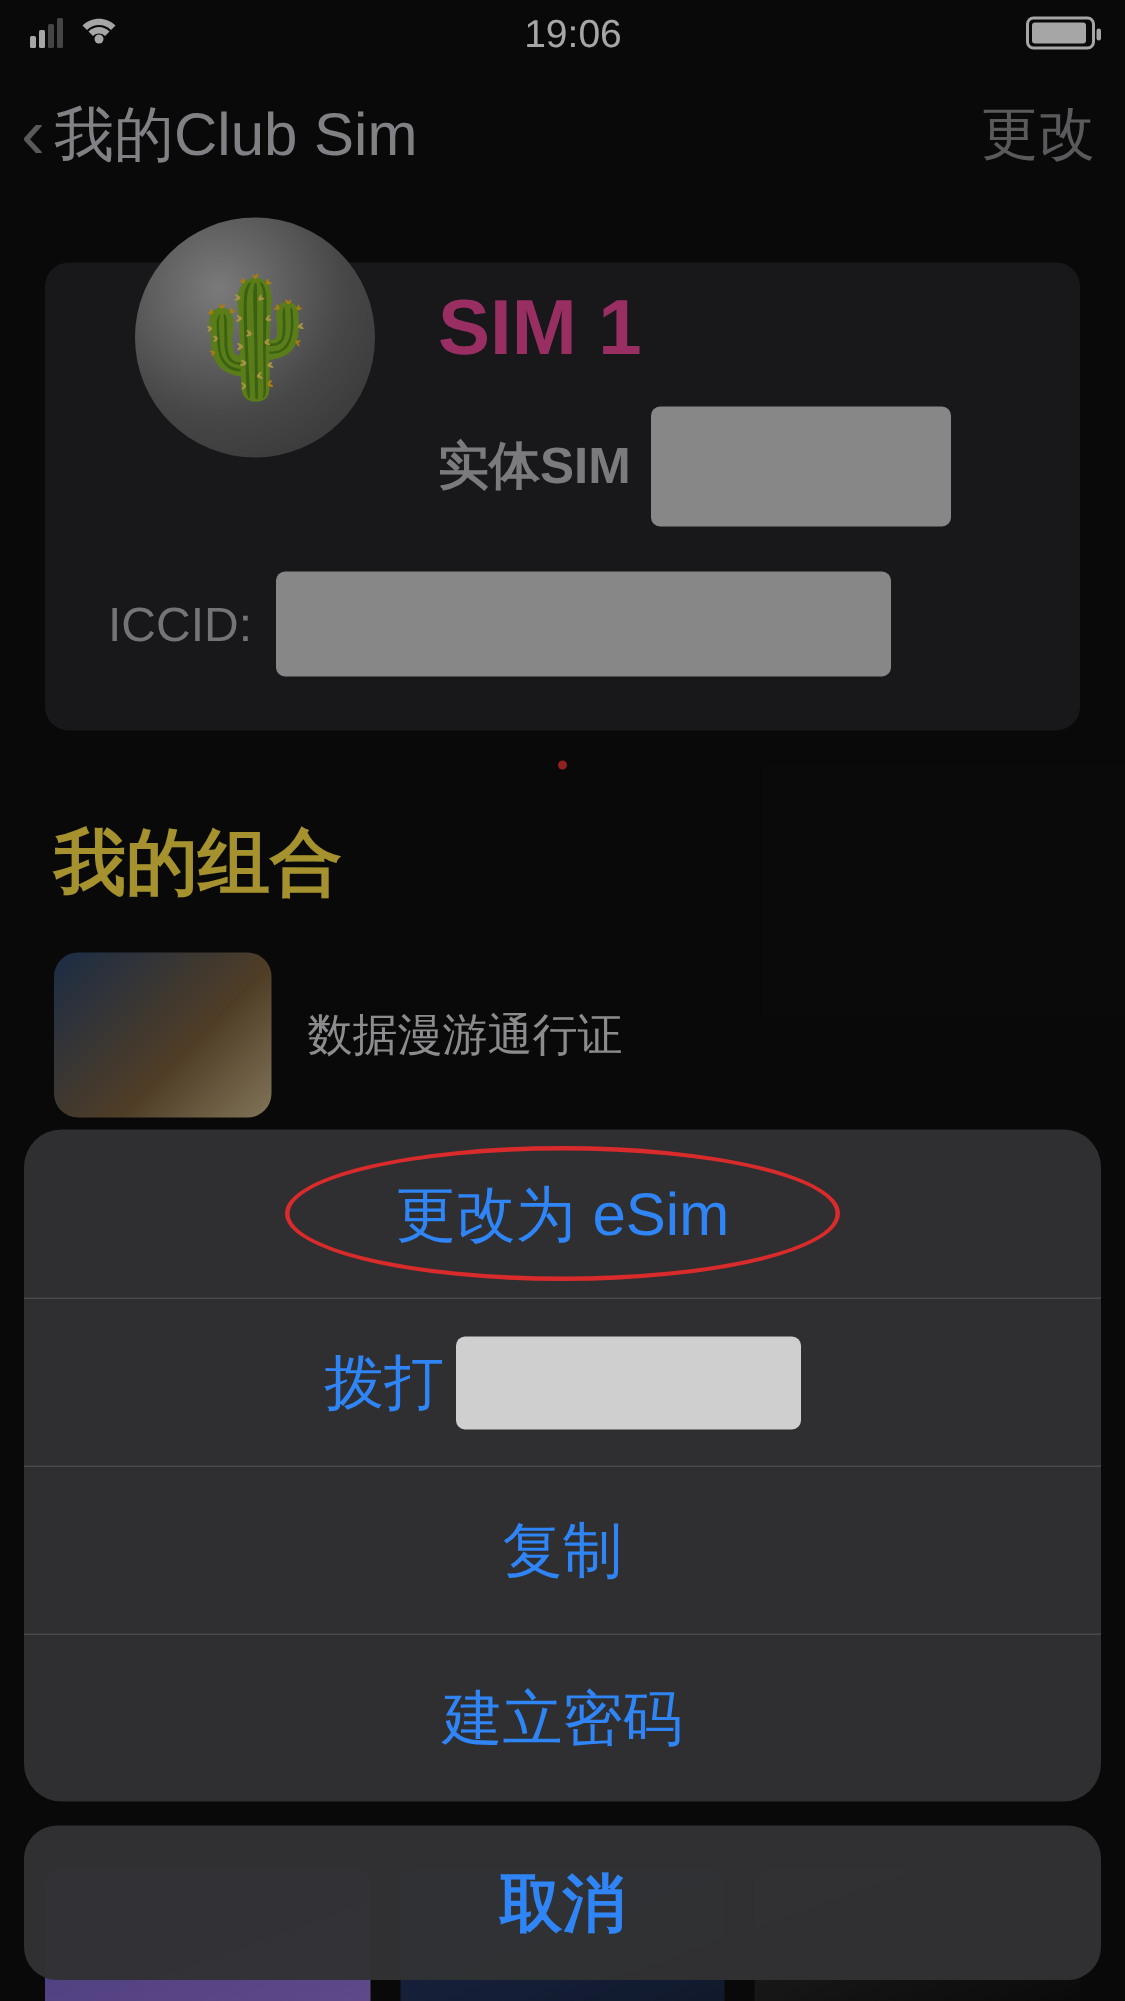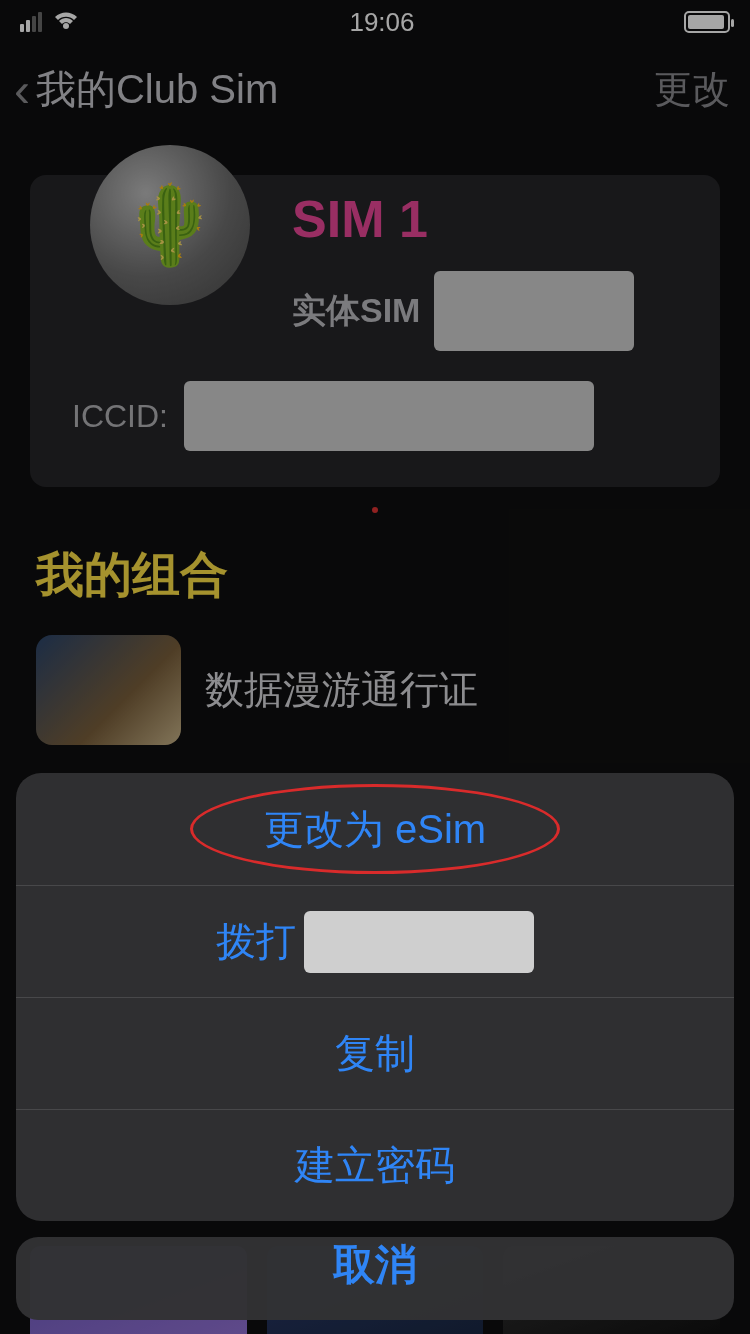--- a/index.html
+++ b/index.html
@@ -66,21 +66,21 @@
 
   
   .section-title { color:#fde047; font-size:48px; font-weight:600; padding: 30px 36px 20px; }
 
   
   .combo-row { display:flex; align-items:center; gap:24px; padding: 8px 36px; }
   .combo-thumb {
     width:145px; height:110px; border-radius:16px;
     background: linear-gradient(135deg,#2b456b 0%, #7a5f3b 60%, #c7b389 100%);
   }
-  .combo-title { color:#d8d8dc; font-size:39px; }
+  .combo-title { color:#d8d8dc; font-size:30px; }
 
   
   .promo-strip {
     position:absolute; left:30px; right:30px; bottom:0; height:88px; display:flex; gap:20px;
   }
   .promo-strip .p { flex:1; border-radius:10px 10px 0 0; }
   .promo-strip .p1 { background: linear-gradient(160deg,#6d5bbf,#9271d4); }
   .promo-strip .p2 { background: linear-gradient(160deg,#2a3a6b,#1a2844); }
   .promo-strip .p3 { background: linear-gradient(160deg,#353535,#111); }
 
@@ -102,21 +102,21 @@
     height:112px; display:flex; align-items:center; justify-content:center;
     color:#2f85f6; font-size:40px;
     border-top: 1px solid rgba(120,120,124,0.35);
     position:relative;
   }
   .sheet-item:first-child { border-top:none; }
   .sheet-item .redact.c { width:230px; height:62px; margin-left:8px; }
   .cancel-item {
     background: rgba(50,50,52,0.97);
     border-radius: 22px;
-    height:83px; display:flex; justify-content:center;
+    height:103px; display:flex; align-items:center; justify-content:center;
     color:#2f85f6; font-size:42px; font-weight:600;
   }
 
   
   .circle-anno {
     position:absolute; left:50%; top:50%; transform:translate(-50%,-50%);
     width:370px; height:90px; border:3px solid #d92b2b; border-radius:50%;
     pointer-events:none;
   }
 </style>

